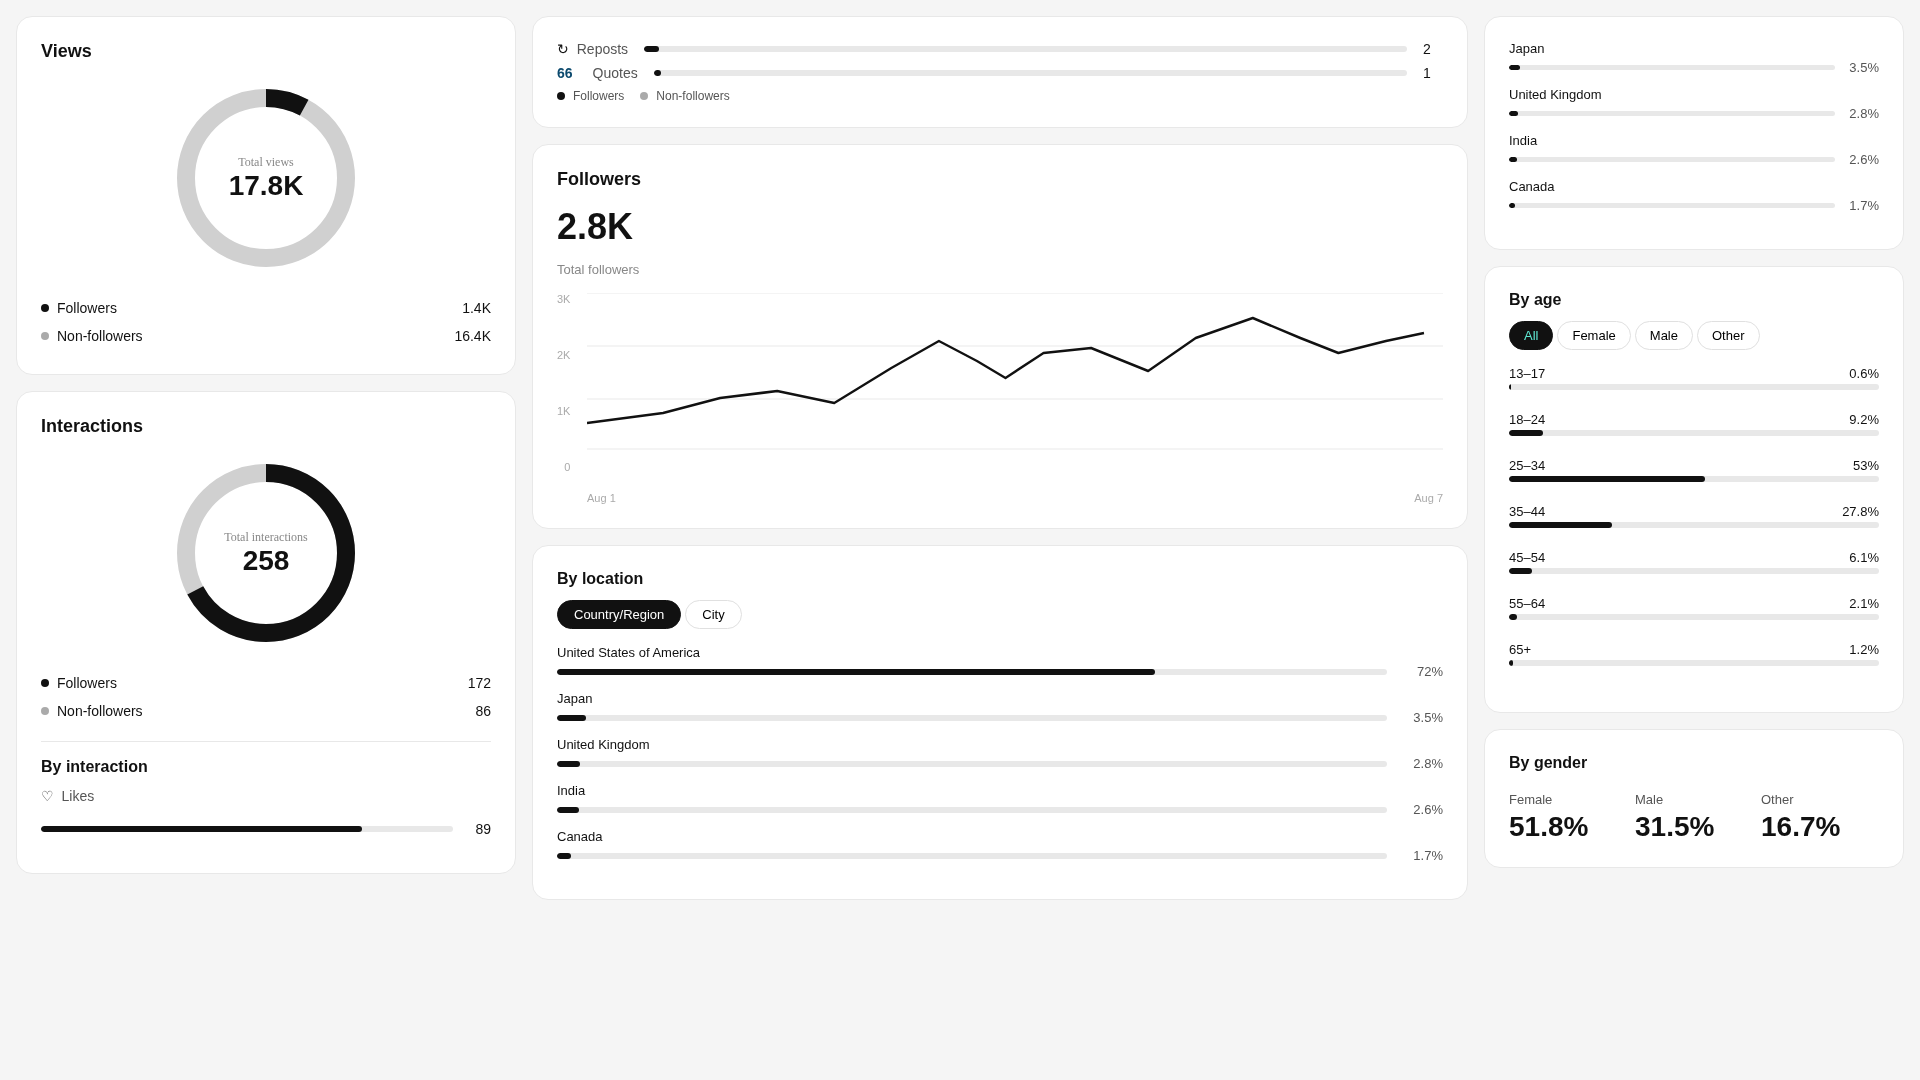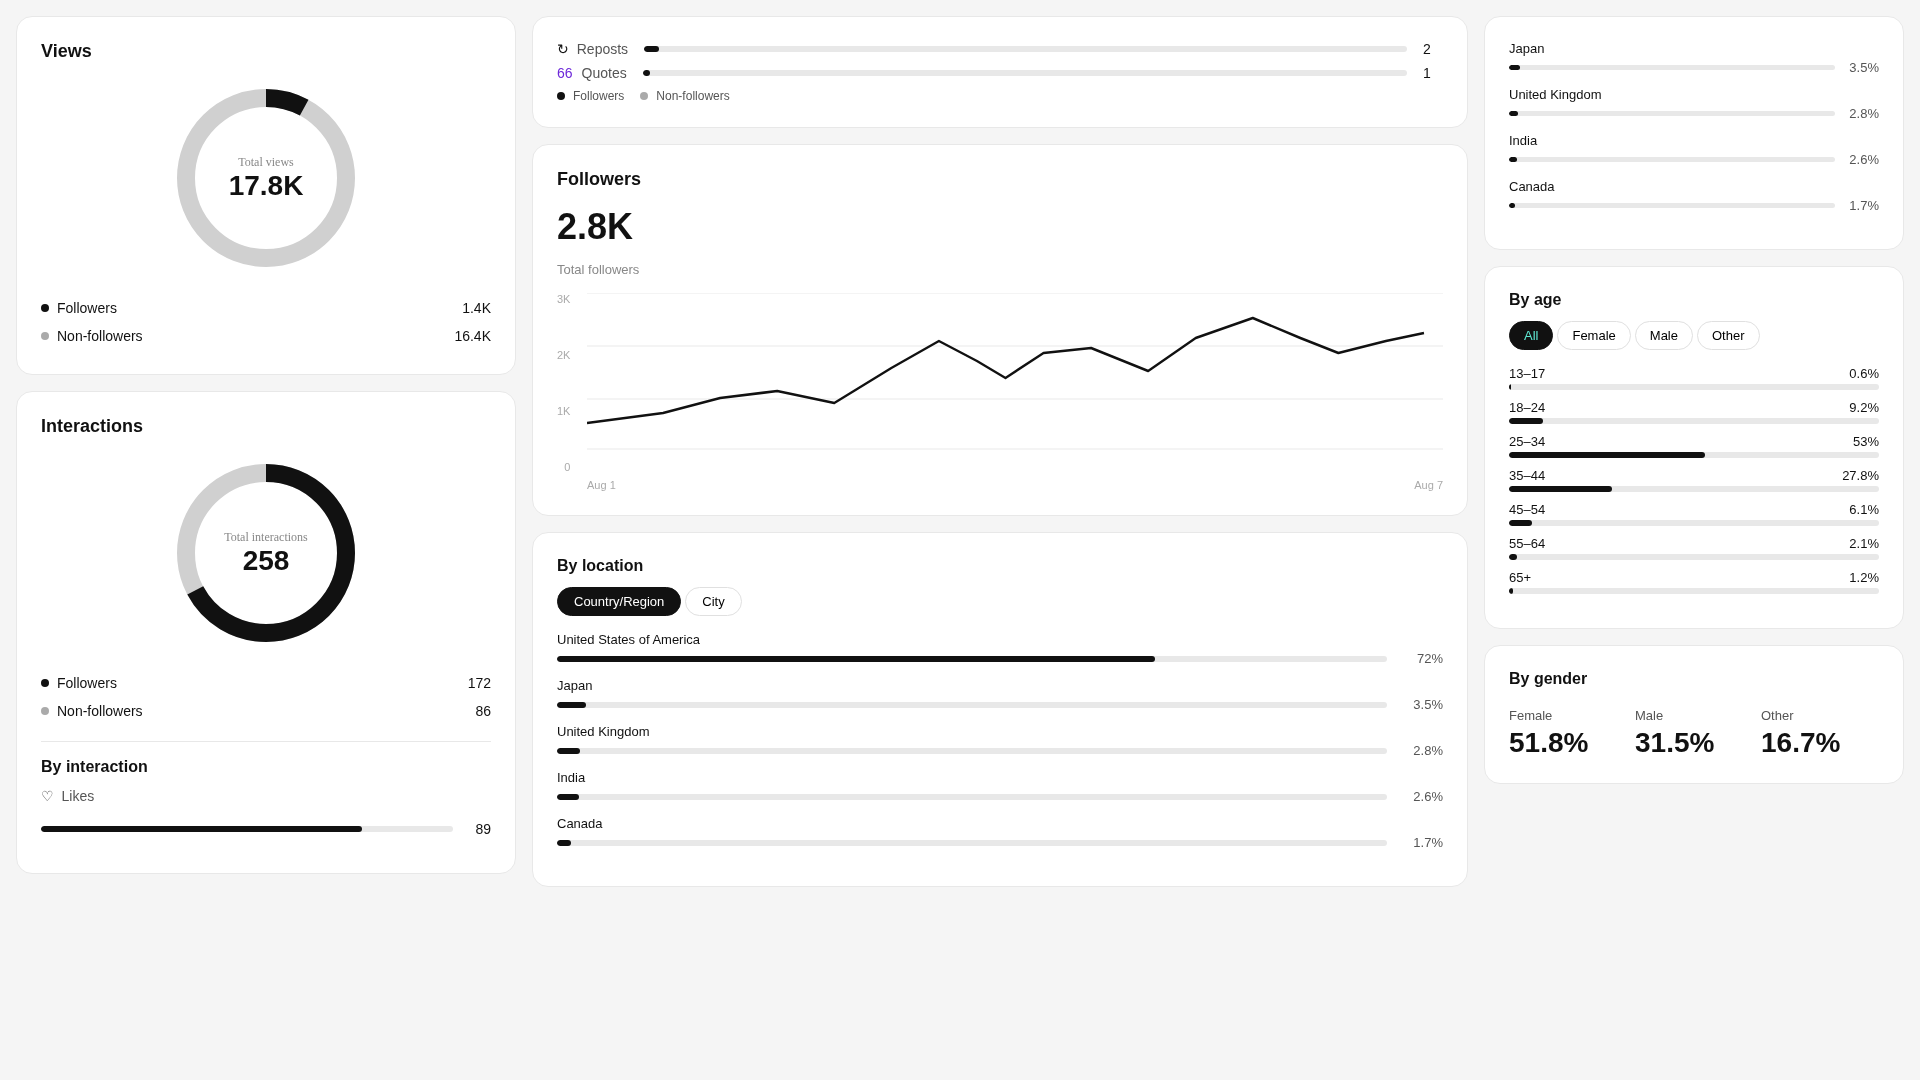--- a/index.html
+++ b/index.html
@@ -195,21 +195,21 @@
       font-size: 11px;
       color: #aaa;
       padding: 0;
       text-align: right;
     }
     .chart-x-labels {
       display: flex;
       justify-content: space-between;
       font-size: 11px;
       color: #aaa;
-      margin-top: 6px;
+      margin-top: 19px;
     }
     
     .location-card .section-title {
       font-size: 16px;
       font-weight: 600;
       margin-bottom: 12px;
     }
     .tab-group {
       display: flex;
       gap: 4px;
@@ -315,21 +315,21 @@
       font-size: 13px;
       cursor: pointer;
       font-weight: 500;
     }
     .age-tab-btn.active {
       background: #111;
       color: #5eead4;
       border-color: #111;
     }
     .age-row {
-      margin-bottom: 10px;
+      margin-bottom: 22px;
     }
     .age-label-row {
       display: flex;
       justify-content: space-between;
       font-size: 13px;
       margin-bottom: 3px;
     }
     .age-bar-track {
       height: 6px;
       background: #e8e8e8;
@@ -461,21 +461,21 @@
         <span class="refresh-icon">↻</span>
         <span class="metric-label">Reposts</span>
         <div style="flex:1; margin: 0 8px;">
           <div class="bar-track">
             <div class="bar-fill" style="width:2%"></div>
           </div>
         </div>
         <span class="metric-count">2</span>
       </div>
       <div class="metric-row">
-        <span class="metric-label" style="color:#6d28d9;font-weight:400;margin-right:1px;">66</span>
+        <span class="metric-label" style="color:#0c4a6e;font-weight:700;margin-right:12px;">66</span>
         <span class="metric-label">Quotes</span>
         <div style="flex:1; margin: 0 8px;">
           <div class="bar-track">
             <div class="bar-fill" style="width:1%"></div>
           </div>
         </div>
         <span class="metric-count">1</span>
       </div>
       <div class="follower-legend">
         <span>

